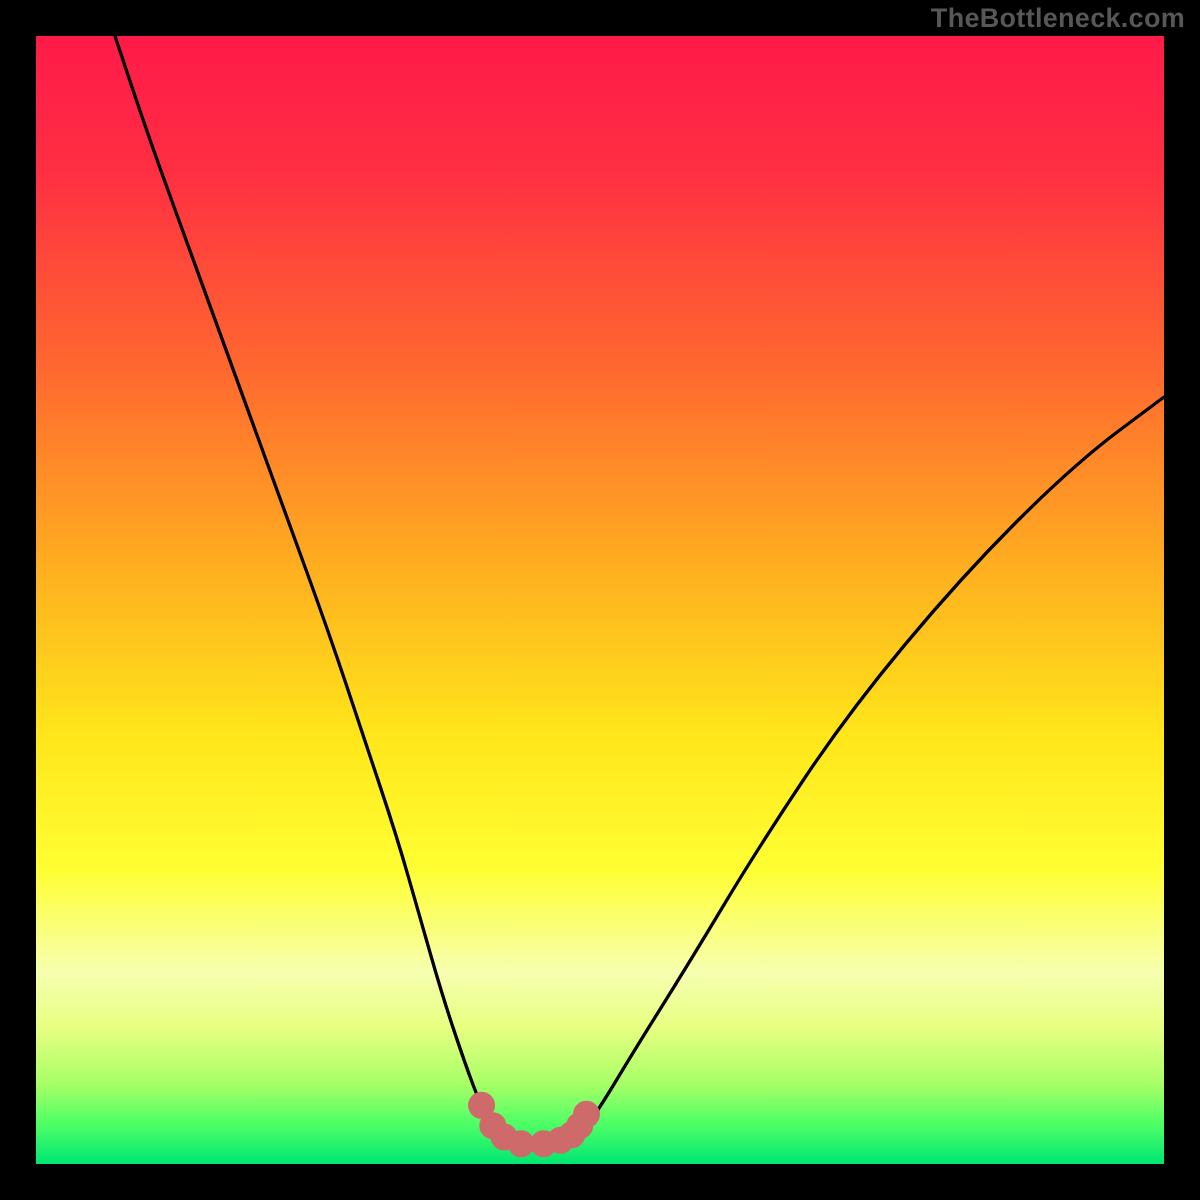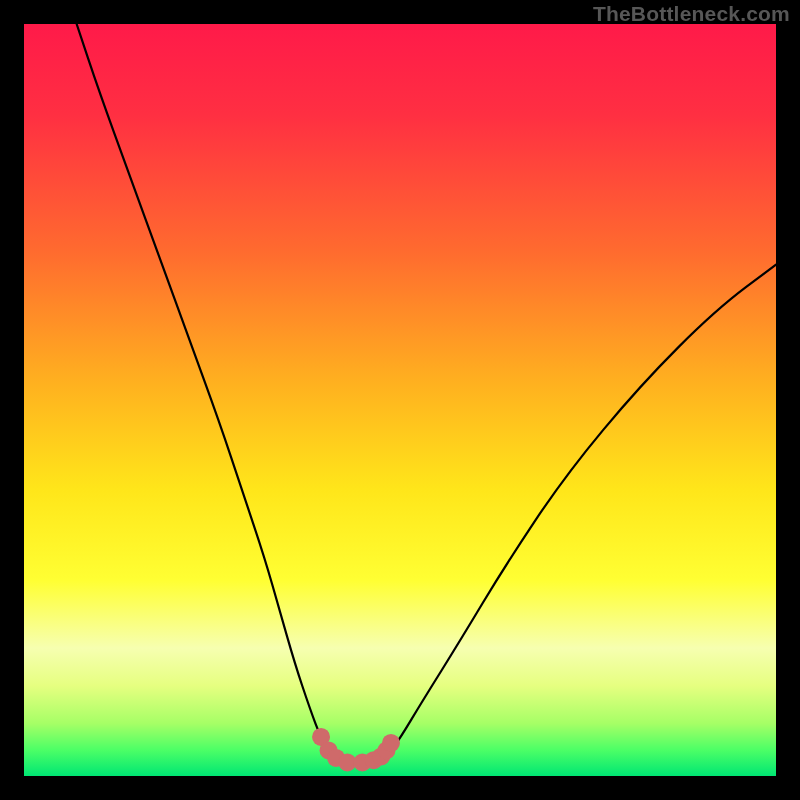--- a/index.html
+++ b/index.html
@@ -38,21 +38,21 @@
     left: 0;
     top: 0;
     width: 100%;
     height: 100%;
   }
   .watermark {
     position: absolute;
     top: 2px;
     right: 10px;
     font-family: Arial, Helvetica, sans-serif;
-    font-size: 21px;
+    font-size: 18px;
     font-weight: 600;
     color: #575757;
     letter-spacing: 0.2px;
   }
 </style>
 </head>
 <body>
 
 <div class="frame">
   <div class="plot">

